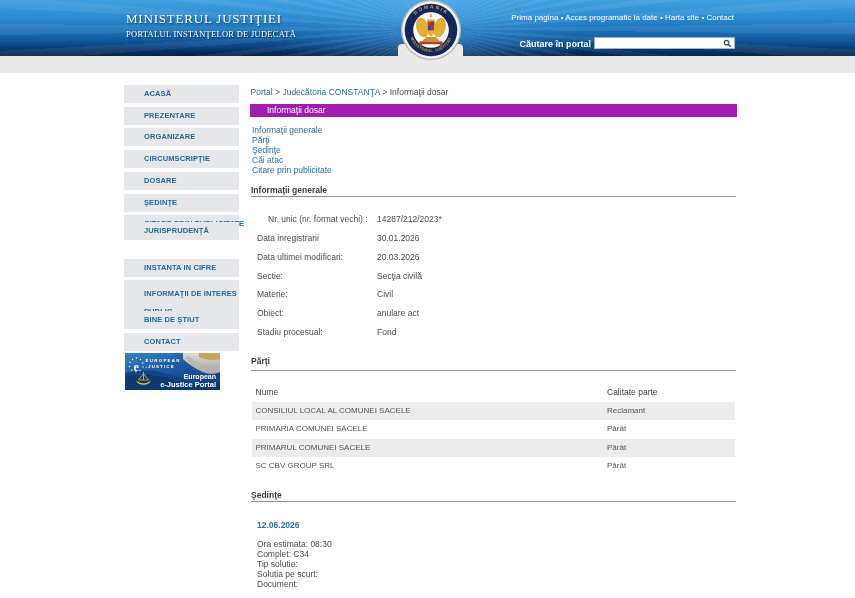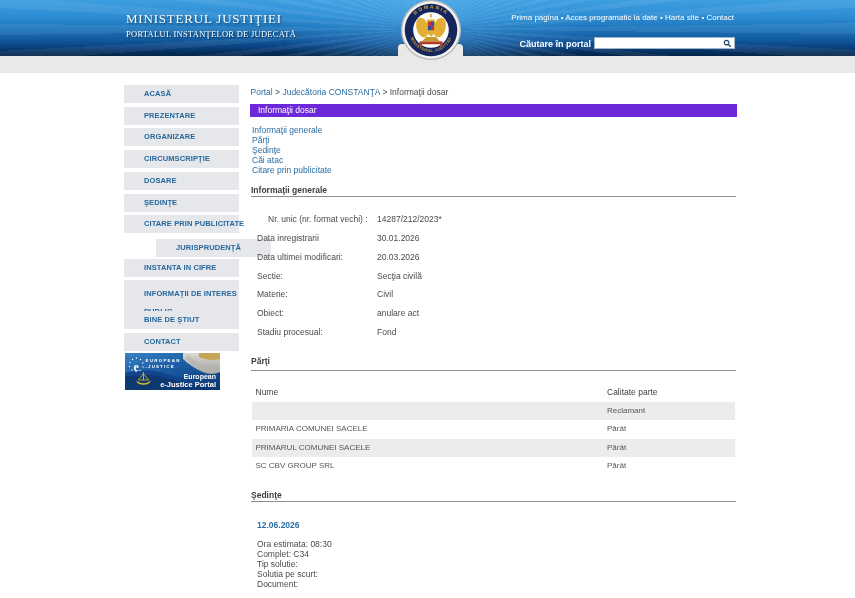--- a/index.html
+++ b/index.html
@@ -20,22 +20,22 @@
 
 #band { position:absolute; left:0; top:56px; width:855px; height:17px; background:#e9e9e9; }
 
 .mi { position:absolute; left:124px; width:115px; height:18px; background:#e5e7ea;
   color:#26679c; font-size:7.5px; font-weight:bold; line-height:18px; padding-left:20px; letter-spacing:0.1px; white-space:nowrap; }
 .mi2 { height:37px; line-height:18px; padding-top:4.5px; white-space:normal; }
 
 #bc { position:absolute; left:250.5px; top:87px; font-size:8.5px; color:#4a4a4a; }
 #bc a { color:#2a6da4; text-decoration:none; }
 #bc a.u { text-decoration:none; }
-#dbar { position:absolute; left:250px; top:104px; width:487px; height:13px; background:#6d28d9;
-  color:#fff; font-size:8.5px; line-height:13px; padding-left:8px; }
+#dbar { position:absolute; left:250px; top:104px; width:487px; height:13px; background:#a21caf;
+  color:#fff; font-size:8.5px; line-height:13px; padding-left:17px; }
 #qlinks { position:absolute; left:252px; top:126px; font-size:8.5px; line-height:9.9px; color:#2a6da4; }
 .sh { position:absolute; left:251px; font-size:8.5px; font-weight:bold; color:#3d3d3d; }
 .rule { position:absolute; left:251px; width:485px; height:1px; background:#8f8f8f; }
 .lbl { position:absolute; left:257px; font-size:8.5px; color:#4a4a4a; }
 .val { position:absolute; left:377px; font-size:8.5px; color:#4a4a4a; }
 .prow { position:absolute; left:252px; width:483px; height:18px; font-size:8px; color:#555; line-height:18px; }
 .prow .c1 { position:absolute; left:3.5px; }
 .prow .c2 { position:absolute; left:355px; }
 .gray { background:#ececec; }
 .bold { font-weight:normal; color:#3d3d3d; }
@@ -88,21 +88,21 @@
     </g>
   </svg>
 
   <div class="mi" style="top:85px;">ACASĂ</div>
   <div class="mi" style="top:106.7px;">PREZENTARE</div>
   <div class="mi" style="top:128.4px;">ORGANIZARE</div>
   <div class="mi" style="top:150.1px;">CIRCUMSCRIPŢIE</div>
   <div class="mi" style="top:171.8px;">DOSARE</div>
   <div class="mi" style="top:193.5px;">ŞEDINŢE</div>
   <div class="mi" style="top:215.2px;">CITARE PRIN PUBLICITATE</div>
-  <div class="mi" style="top:239px;margin-left:32px;">JURISPRUDENŢĂ</div>
+  <div class="mi" style="top:222px;">JURISPRUDENŢĂ</div>
   <div class="mi" style="top:258.6px;">INSTANTA IN CIFRE</div>
   <div class="mi mi2" style="top:280.3px;">INFORMAŢII DE INTERES PUBLIC</div>
   <div class="mi" style="top:310.9px;">BINE DE ŞTIUT</div>
   <div class="mi" style="top:332.6px;">CONTACT</div>
 
   <svg width="95" height="37" viewBox="0 0 95 37" style="position:absolute; left:125px; top:353px;">
     <defs>
       <linearGradient id="bg1" x1="0" y1="0" x2="0.7" y2="1">
         <stop offset="0" stop-color="#3583c4"></stop>
           <stop offset="0.45" stop-color="#1e5ea6"></stop>
@@ -160,20 +160,21 @@
     <div class="val" style="top:308.2px;">anulare act</div>
   <div class="lbl" style="top:327px;">Stadiu procesual:</div>
     <div class="val" style="top:327px;">Fond</div>
   <div class="sh" style="top:356px;">Părţi</div>
   <div class="rule" style="top:369.5px;"></div>
   <div class="prow" style="top:382.5px; font-size:8.5px;">
       <span class="c1 bold">Nume</span>
       <span class="c2 bold">Calitate parte</span>
     </div>
   <div class="prow gray" style="top:402px;">
+      <span class="c1">CONSILIUL LOCAL AL COMUNEI SACELE</span>
       <span class="c2">Reclamant</span>
     </div>
   <div class="prow" style="top:420.4px;">
       <span class="c1">PRIMARIA COMUNEI SACELE</span>
       <span class="c2">Părât</span>
     </div>
   <div class="prow gray" style="top:438.8px;">
       <span class="c1">PRIMARUL COMUNEI SACELE</span>
       <span class="c2">Părât</span>
     </div>

